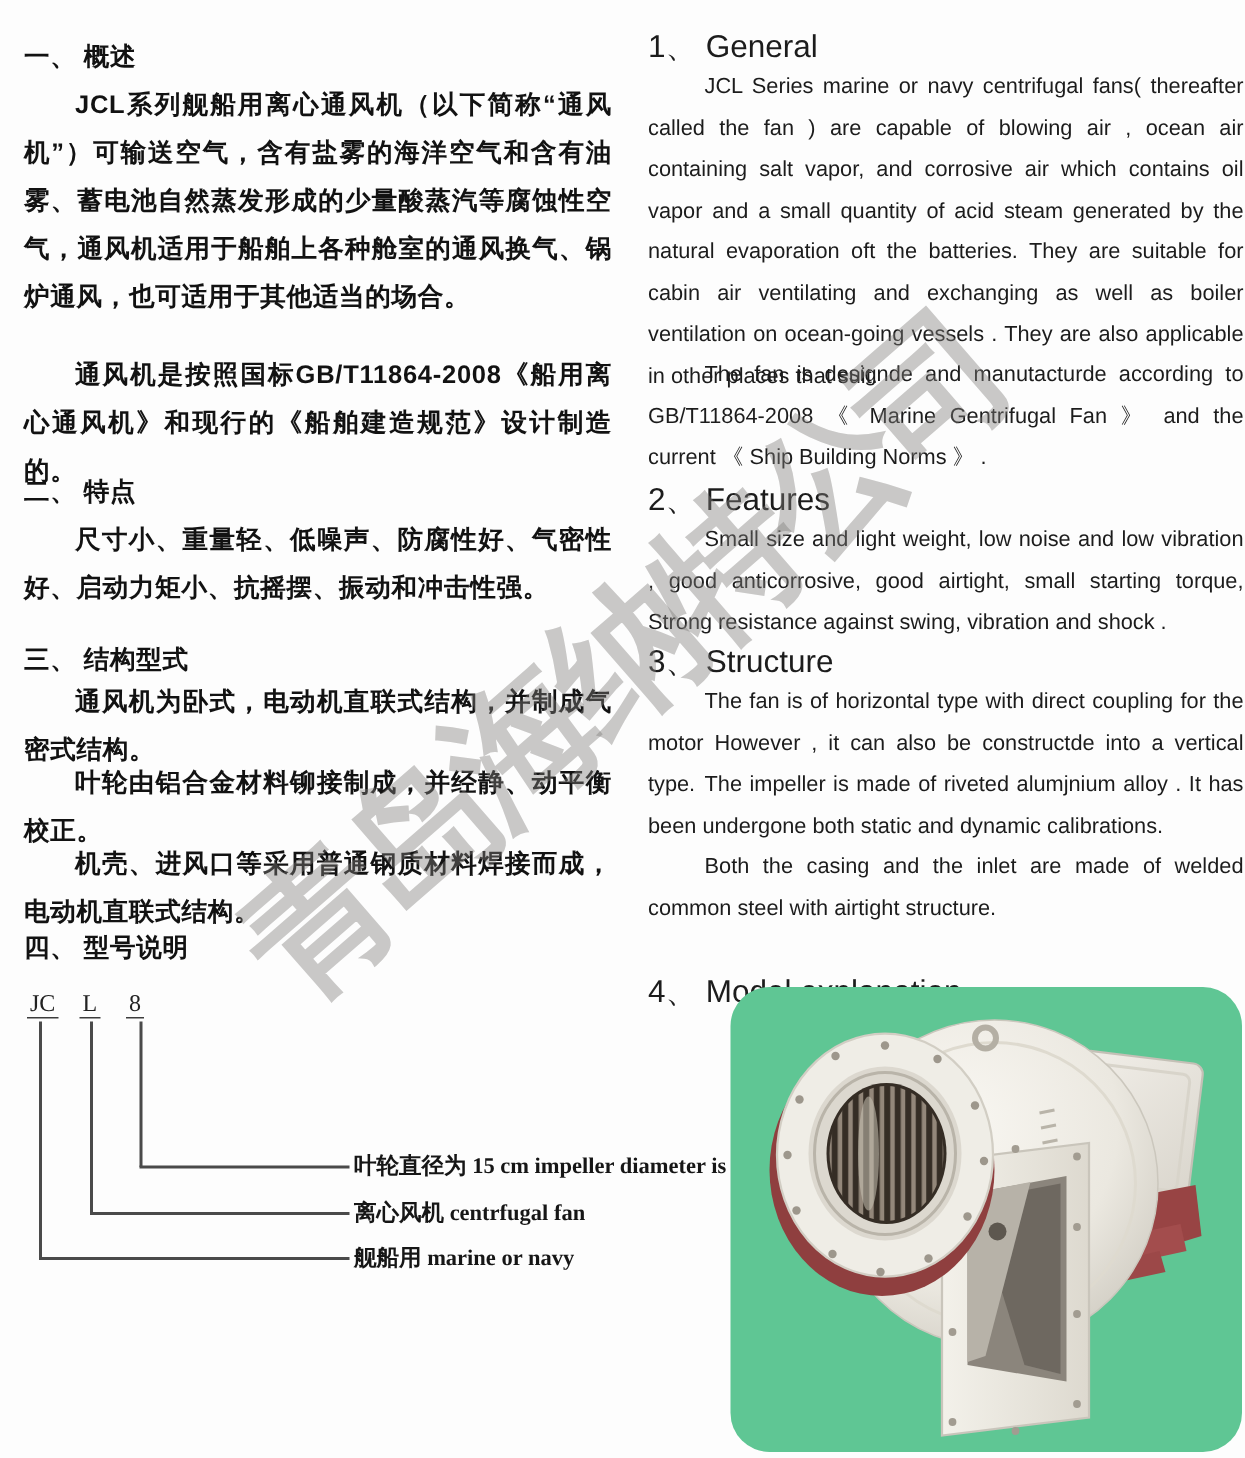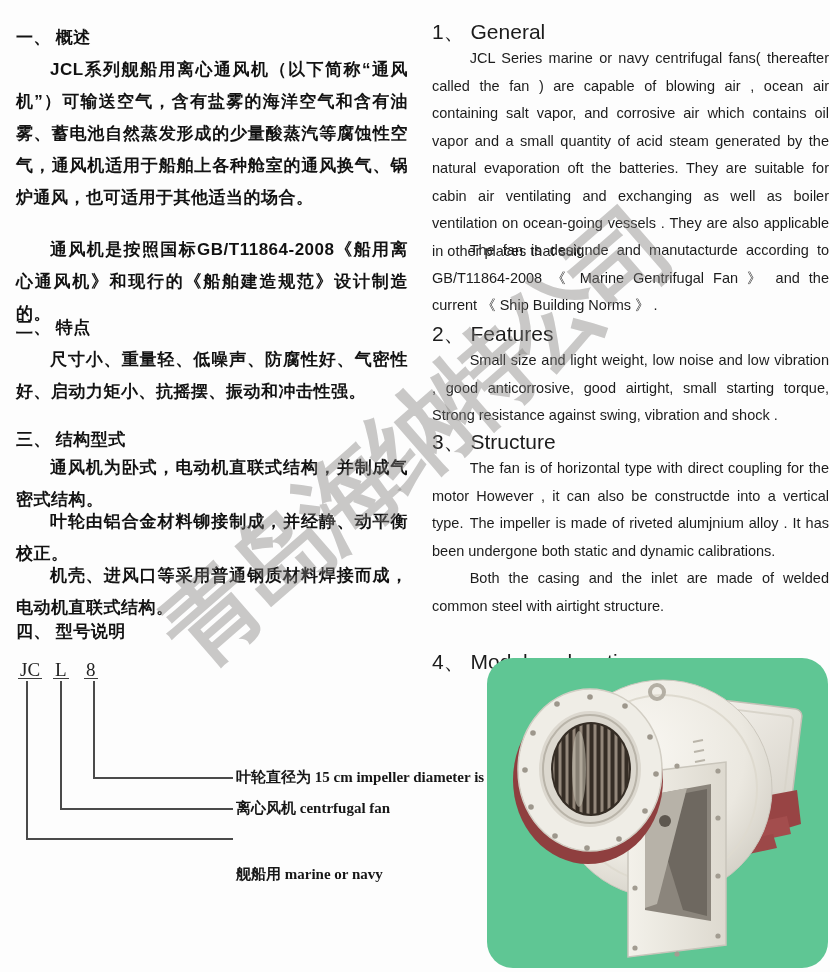--- a/index.html
+++ b/index.html
@@ -19,21 +19,21 @@
   .col-right .para{position:absolute;left:0;width:397px;text-indent:2.6em;text-align:justify;}
 
   
   .watermark{position:absolute;left:55px;top:255px;width:720px;height:370px;
              display:flex;align-items:center;justify-content:center;
              transform:rotate(-41deg);pointer-events:none;z-index:6;
              font-size:98px;font-weight:700;letter-spacing:-8px;
              color:rgba(128,126,123,.42);white-space:nowrap;}
 
   
-  .code{position:absolute;font-family:"Liberation Serif",serif;font-size:19px;
+  .code{position:absolute;font-family:"Liberation Serif",serif;font-size:16px;
         color:#222;border-bottom:1.5px solid #3c3c3c;padding:0 2px 1px 2px;line-height:14px;}
   .vline,.hline{position:absolute;background:#4a4a4a;}
   .vline{width:1.5px;}
   .hline{height:1.5px;}
   .diag-label{position:absolute;left:236px;font-family:"Liberation Serif",serif;
               font-size:15px;font-weight:600;color:#161616;white-space:nowrap;}
 
   
   .photo{position:absolute;left:487px;top:658px;width:341px;height:310px;
          border-radius:26px;background:#5fc694;overflow:hidden;z-index:4;}
@@ -80,21 +80,21 @@
     <div class="vline" style="left:26px;top:681px;height:158px"></div>
     <div class="vline" style="left:60px;top:681px;height:128px"></div>
     <div class="vline" style="left:93px;top:681px;height:97px"></div>
 
     <div class="hline" style="left:93px;top:777px;width:140px"></div>
     <div class="hline" style="left:60px;top:808px;width:173px"></div>
     <div class="hline" style="left:26px;top:838px;width:207px"></div>
 
     <div class="diag-label" style="top:768px">叶轮直径为 15 cm impeller diameter is 15cm</div>
     <div class="diag-label" style="top:799px">离心风机 centrfugal fan</div>
-    <div class="diag-label" style="top:865px">舰船用 marine or navy</div>
+    <div class="diag-label" style="top:829px">舰船用 marine or navy</div>
   </div>
 
   <div class="photo">
     <svg width="341" height="310" viewBox="0 0 341 310" xmlns="http://www.w3.org/2000/svg">
       <defs>
         <radialGradient id="bodyG" cx="38%" cy="32%" r="80%">
           <stop offset="0%" stop-color="#f9f7f2"></stop>
           <stop offset="62%" stop-color="#ebe8e0"></stop>
           <stop offset="100%" stop-color="#cdc9bf"></stop>
         </radialGradient>

